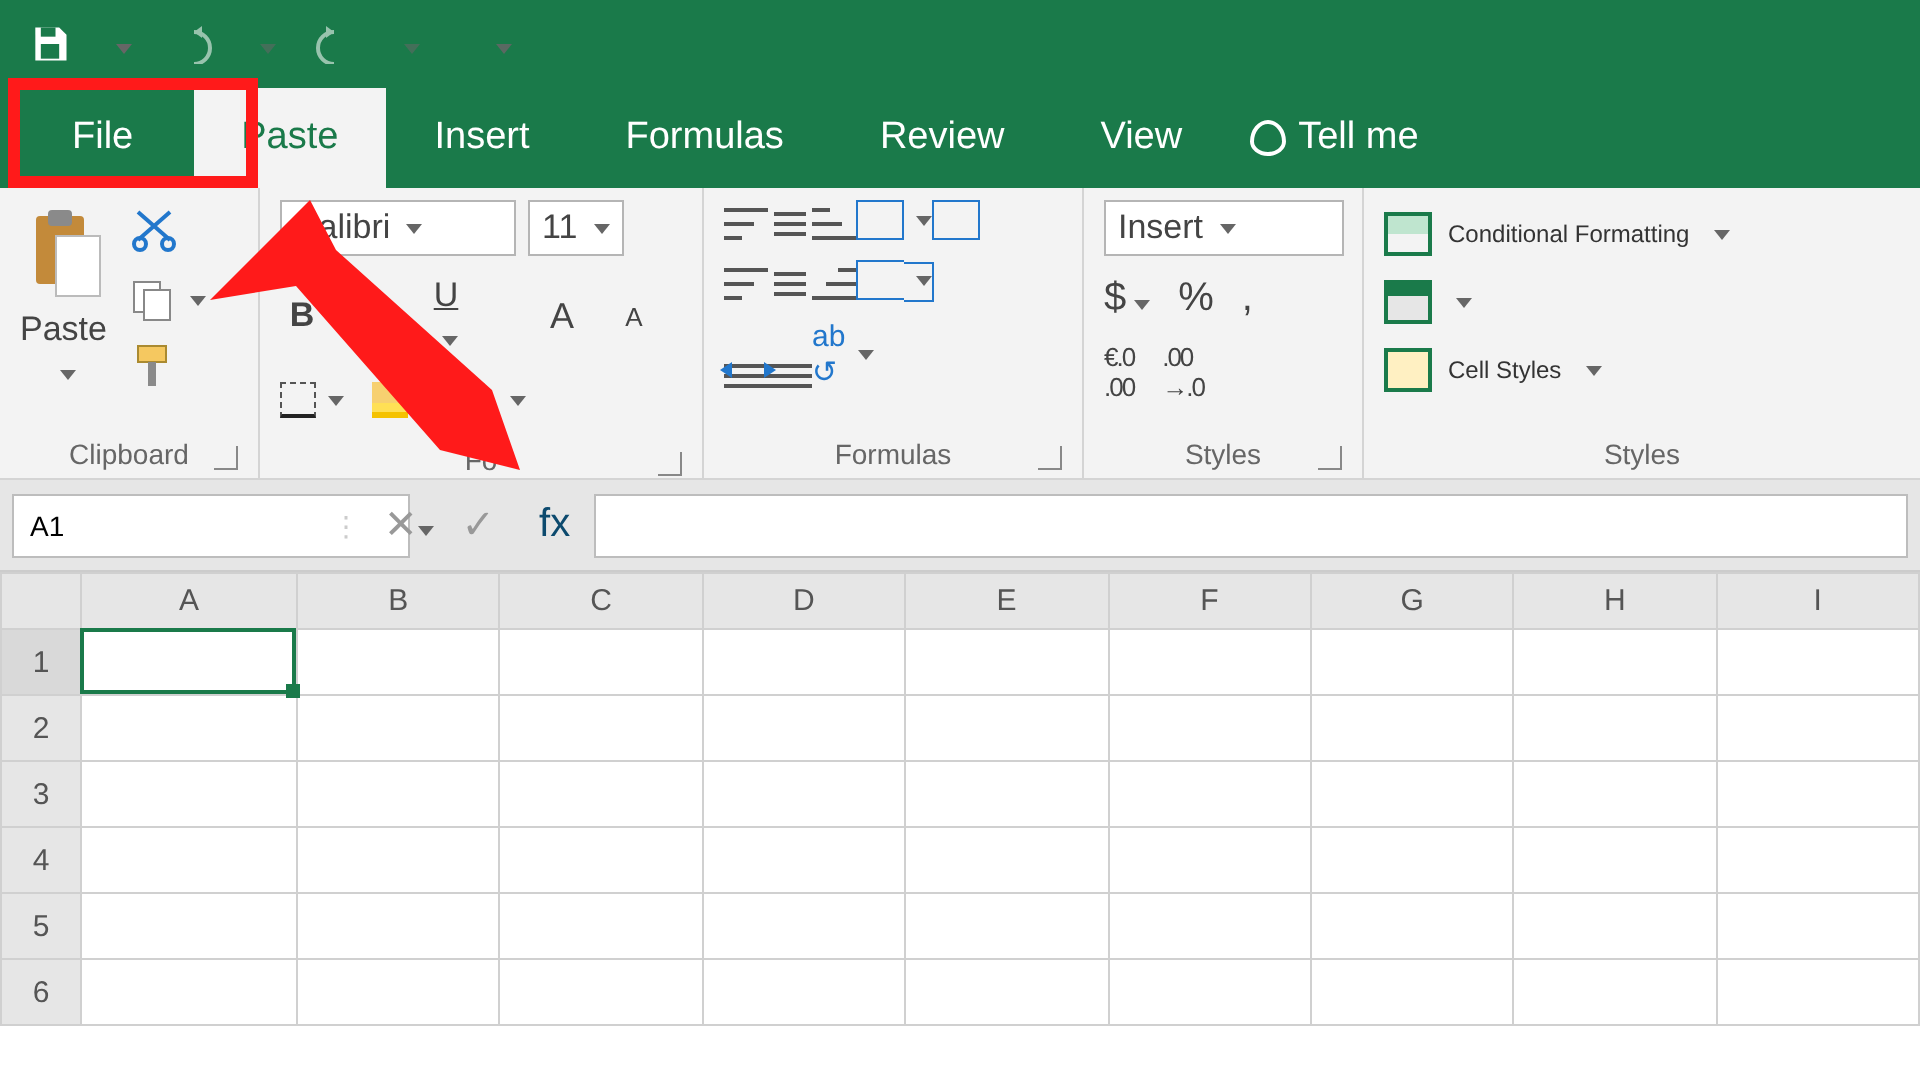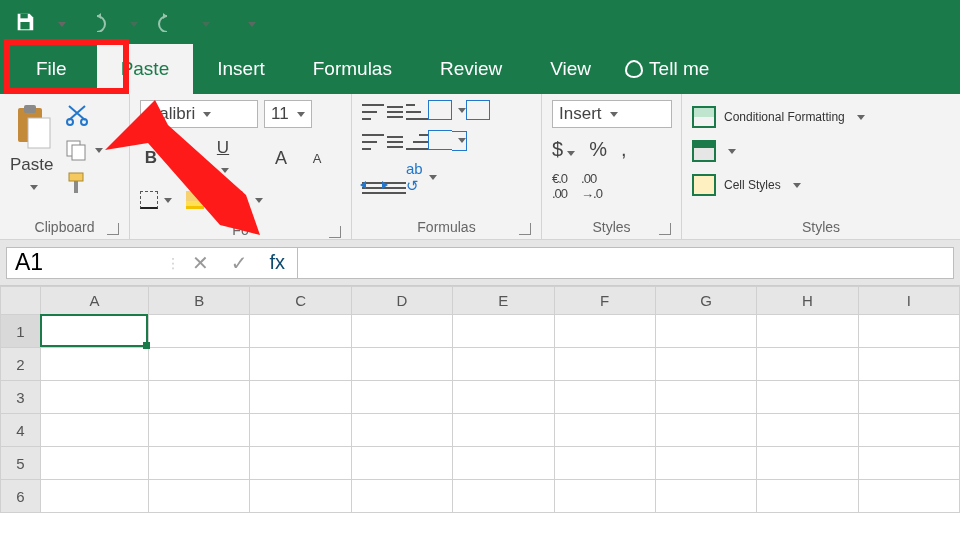--- a/index.html
+++ b/index.html
@@ -167,21 +167,21 @@
 
   
   .fbar{
     height:46px; background:#e6e6e6; border-bottom:1px solid #ccc;
     display:flex; align-items:center; padding:6px 6px;
     gap:12px;
   }
   .namebox{ width:148px; display:flex; align-items:center;}
   .namebox-in{
      flex:1; background:#fff; border:1px solid #bdbdbd; height:32px;
-     font-size:23px; padding:2px 8px;
+     font-size:14px; padding:2px 8px;
   }
   .namebox .dd{ width:24px; text-align:center; color:#666;}
   .fx-area{ display:flex; align-items:center; gap:22px; color:#999; font-size:20px;}
   .fx{ color:#0c4a6e;}
   .formula-in{
      flex:1; height:32px; background:#fff; border:1px solid #bdbdbd;
   }
 
   
   .gridwrap{ position:relative; }

